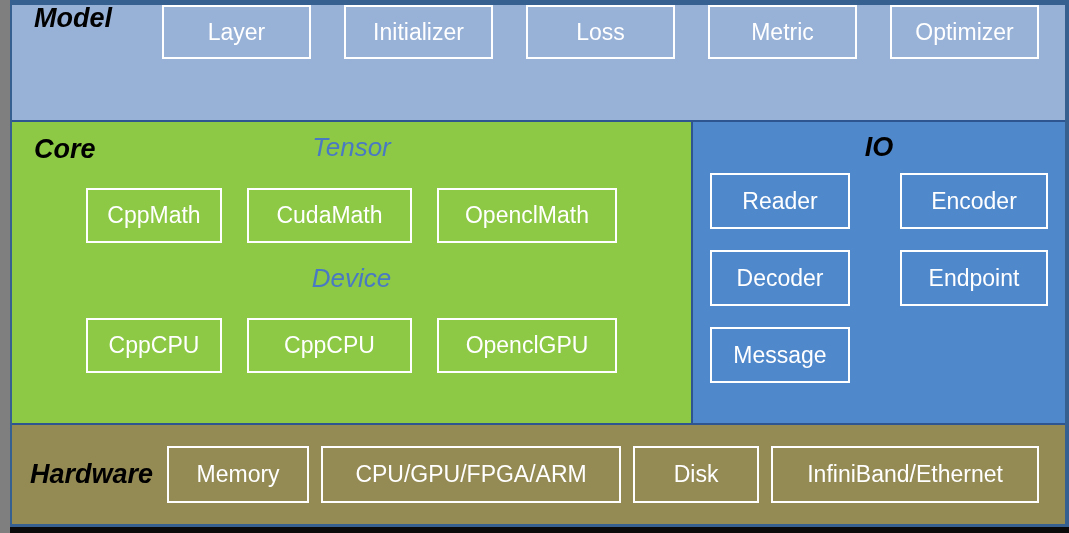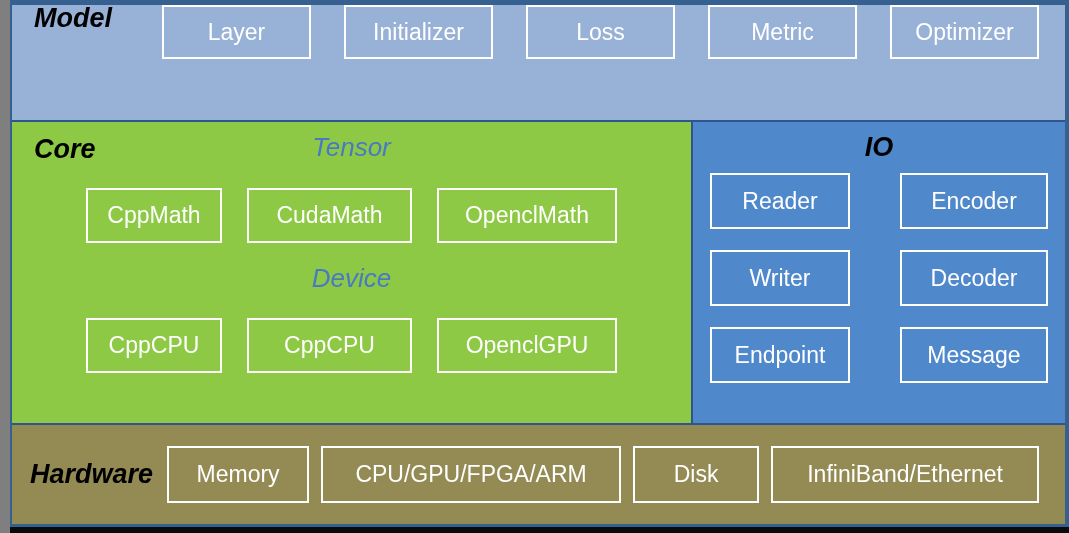--- a/index.html
+++ b/index.html
@@ -146,21 +146,20 @@
         <div class="box w165">CppCPU</div>
         <div class="box w180">OpenclGPU</div>
       </div>
     </section>
 
     <section class="io">
       <div class="sec-title">IO</div>
       <div class="io-grid">
         <div class="box">Reader</div>
         <div class="box">Encoder</div>
-        <div class="box">Writer</div>
         <div class="box">Decoder</div>
         <div class="box">Endpoint</div>
         <div class="box">Message</div>
       </div>
     </section>
 
   </div>
 
   <section class="hardware-band">
     <div class="sec-title">Hardware</div>

